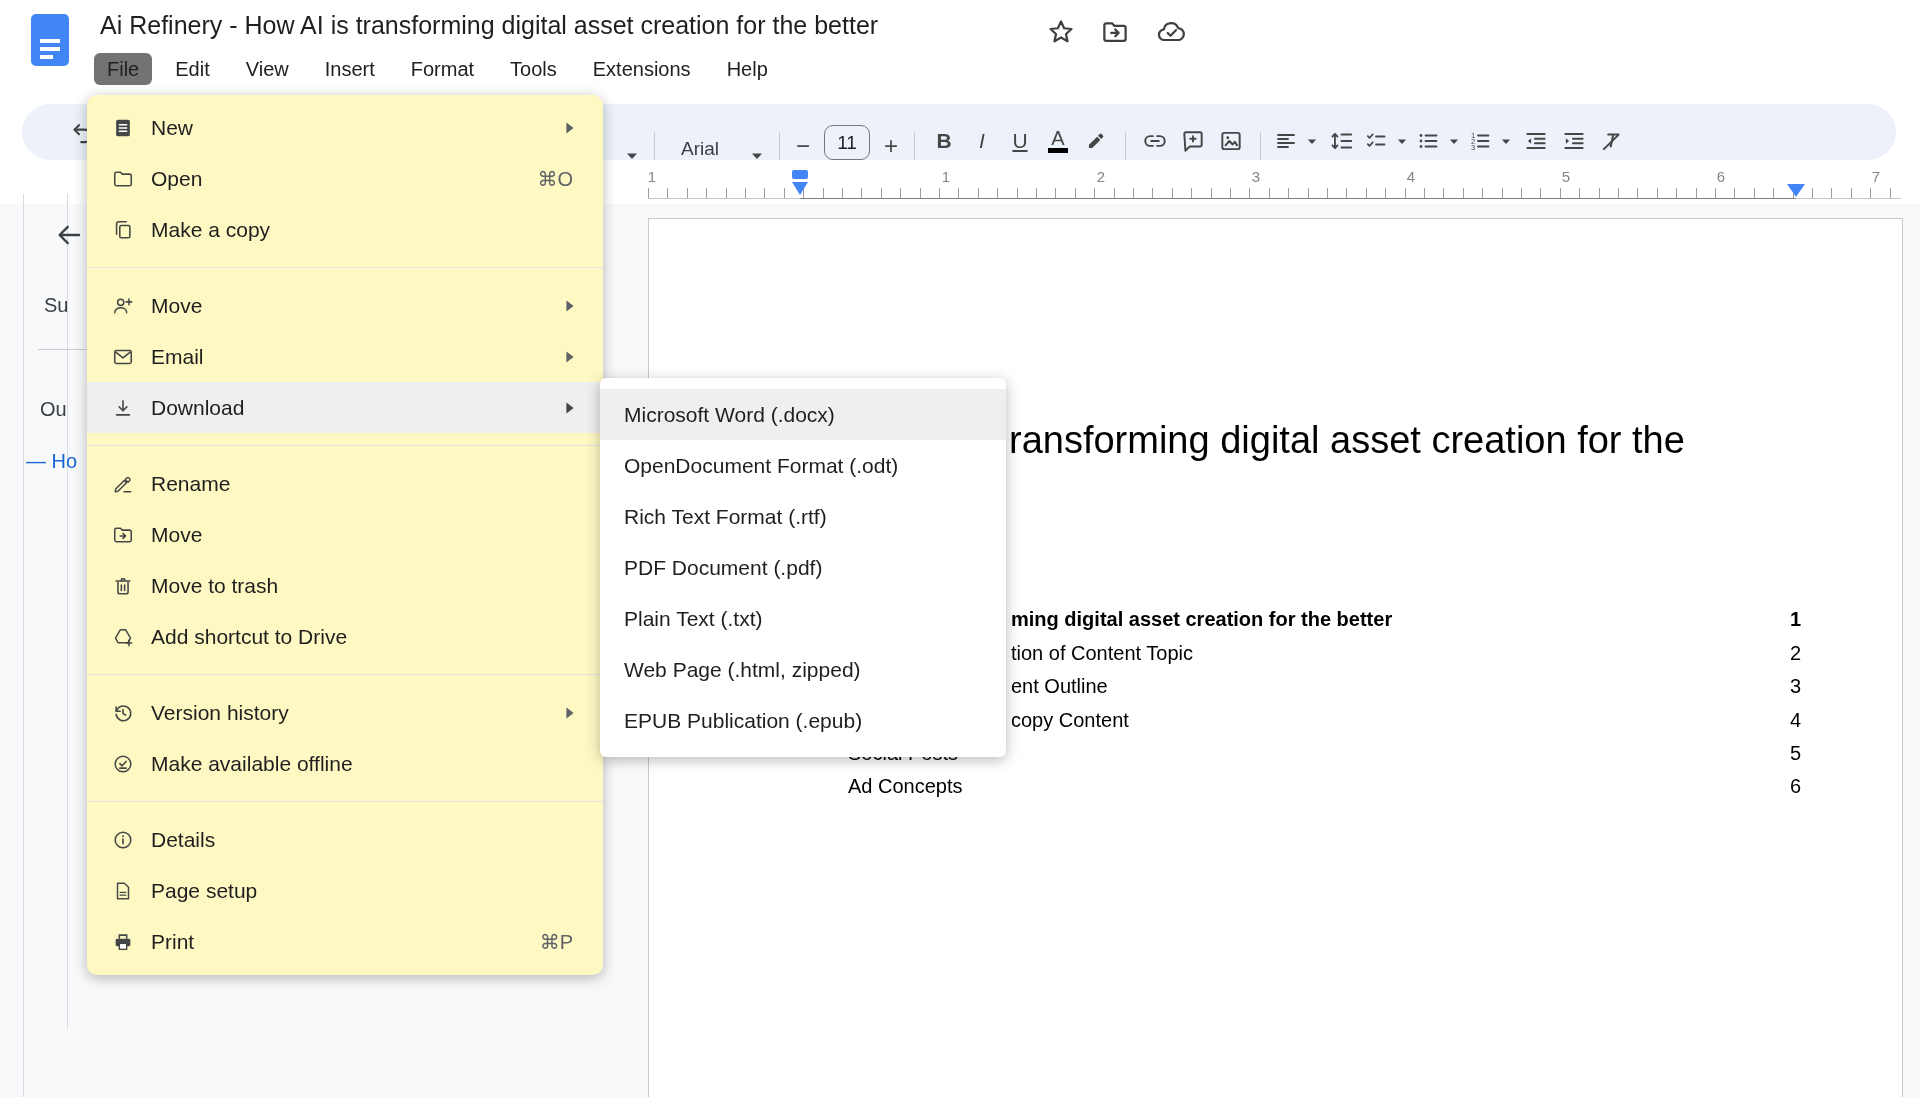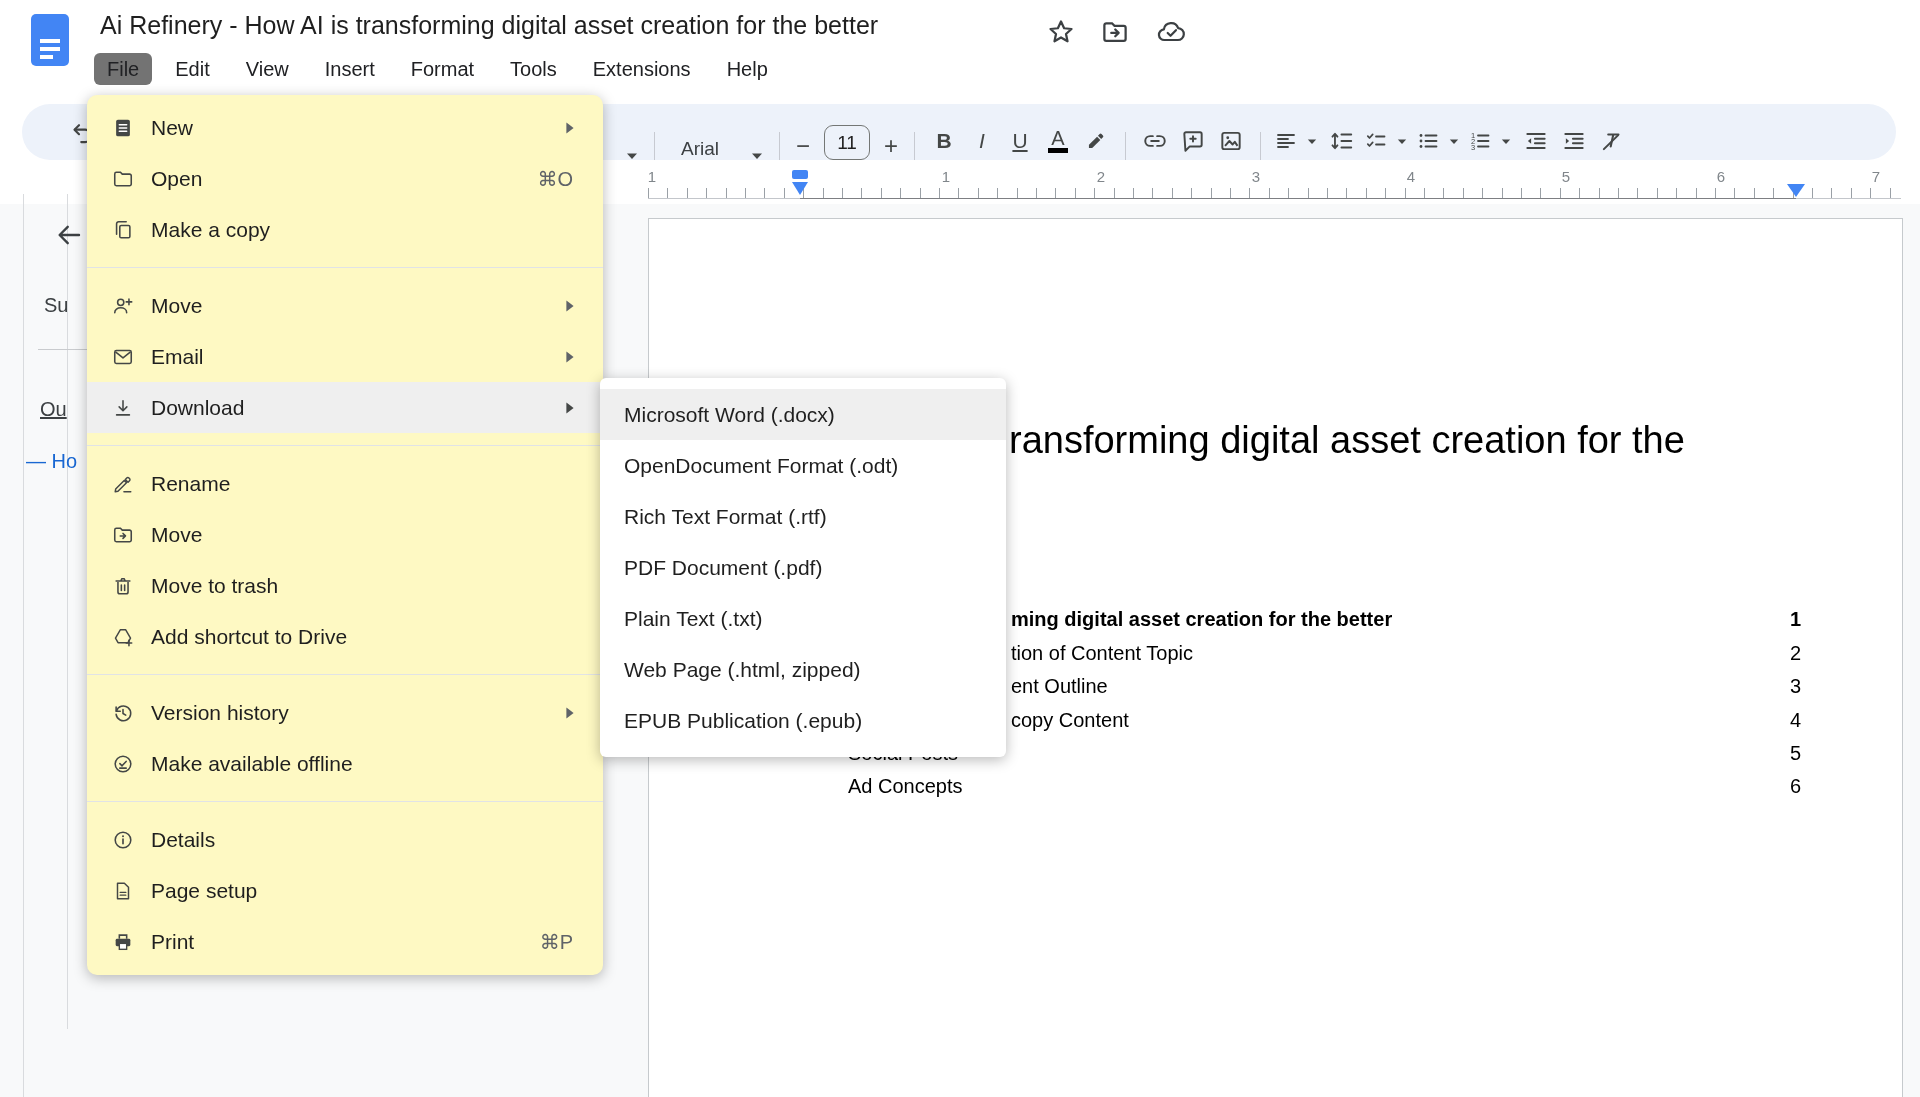--- a/index.html
+++ b/index.html
@@ -54,21 +54,21 @@
   .toc-row.full{left:199px;width:953px;}
   .toc-page{position:absolute;right:0;top:0;width:60px;text-align:right;}
   .toc-row.clip .toc-page{right:-  0px;}
   .bold{font-weight:bold;}
   
   .side-vline1{position:absolute;left:23px;top:194px;width:1px;height:903px;background:#d9dbde;z-index:2;}
   .side-vline2{position:absolute;left:67px;top:194px;width:1px;height:835px;background:#d9dbde;z-index:2;}
   .side-back{position:absolute;left:54px;top:220px;color:#3c4043;z-index:2;cursor:pointer;}
   .side-su{position:absolute;left:44px;top:294px;font-size:20px;color:#3c4043;z-index:2;}
   .side-div{position:absolute;left:38px;top:349px;width:49px;height:1px;background:#c9cbce;z-index:2;}
-  .side-ou{position:absolute;left:40px;top:398px;font-size:20px;color:#3c4043;z-index:2;text-decoration:underline;}
+  .side-ou{position:absolute;left:40px;top:398px;font-size:20px;color:#3c4043;z-index:2;}
   .side-ho{position:absolute;left:26px;top:450px;font-size:20px;color:#1967d2;z-index:2;white-space:nowrap;}
   
   .menu{position:absolute;left:87px;top:95px;width:516px;background:#fef9c3;border-radius:10px;
         box-shadow:0 3px 14px rgba(0,0,0,.28);padding:7px 0 8px 0;z-index:10;}
   .mi{height:51px;display:flex;align-items:center;padding:0 0 0 25px;cursor:pointer;}
   .mi.active{background:#efefef;}
   .mic{width:22px;height:22px;color:#444746;margin-right:17px;flex:none;}
   .mil{font-size:21px;color:#1f1f1f;white-space:nowrap;}
   .mis{margin-left:auto;padding-right:30px;font-size:20px;color:#5f6368;}
   .mia{margin-left:auto;padding-right:28px;color:#5f6368;}

